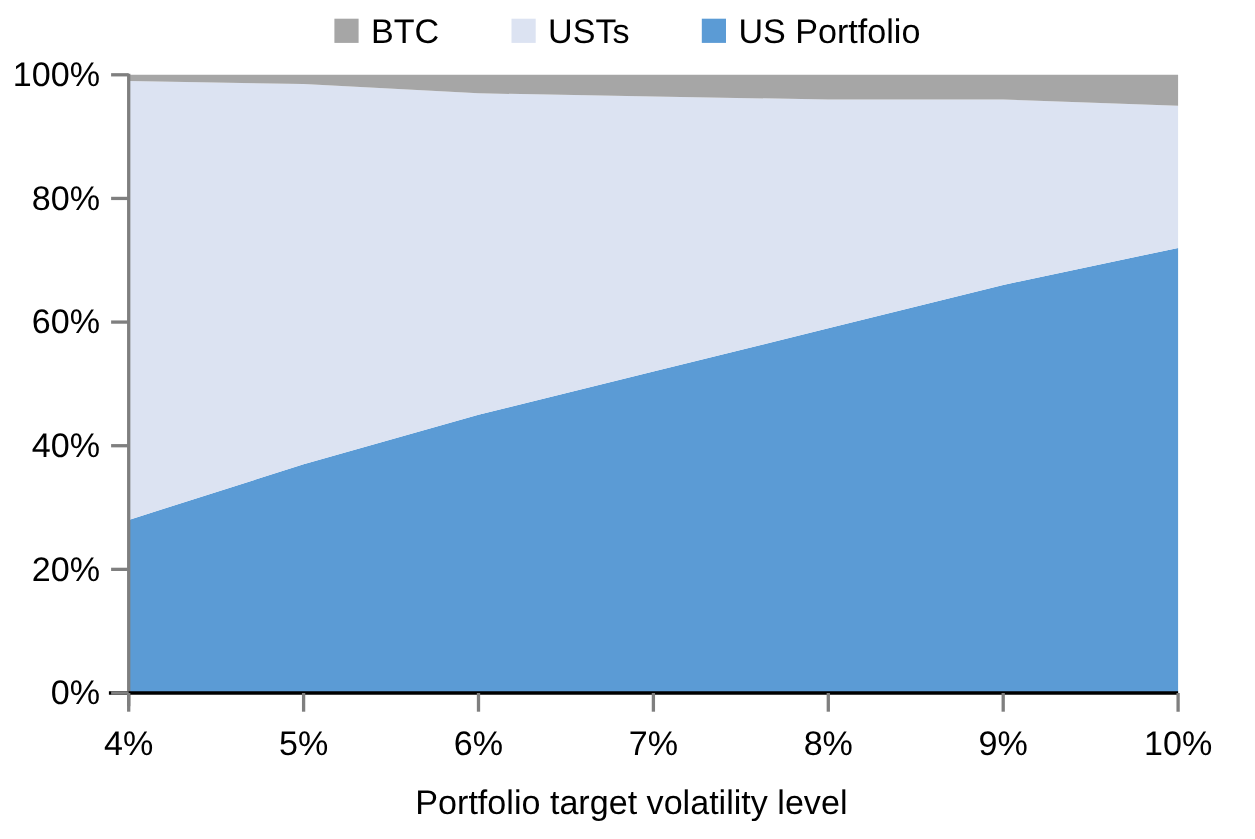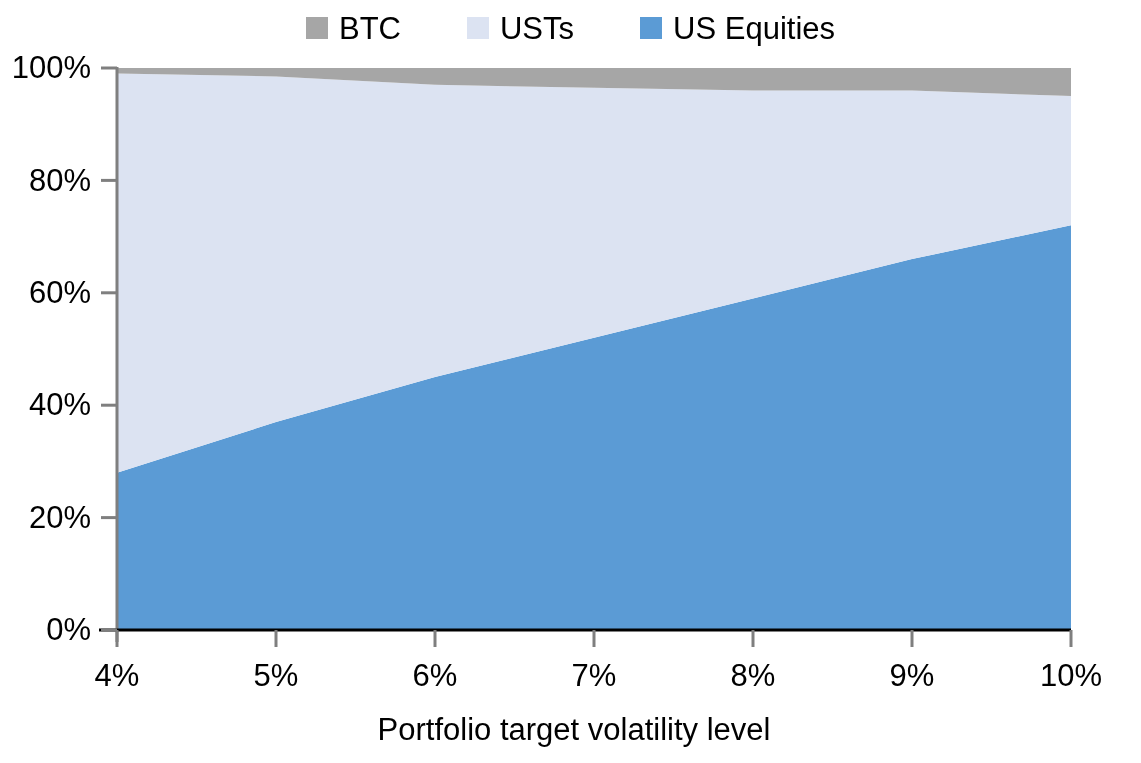--- a/index.html
+++ b/index.html
@@ -76,21 +76,21 @@
     <div class="legend-entry">
       <span class="legend-swatch" style="background:#A6A6A6"></span>
       <span class="legend-label">BTC</span>
     </div>
     <div class="legend-entry">
       <span class="legend-swatch" style="background:#DCE3F2"></span>
       <span class="legend-label">USTs</span>
     </div>
     <div class="legend-entry">
       <span class="legend-swatch" style="background:#5B9BD5"></span>
-      <span class="legend-label">US Equities</span>
+      <span class="legend-label">US Portfolio</span>
     </div>
   </div>
 
   <svg class="plot-svg" width="1141" height="763" viewBox="0 0 1141 763">
     <g id="areas">
         <path d="M 117 630 L 117 472.64 L 276 422.06 L 435 377.1 L 594 337.76 L 753 298.42 L 912 259.08 L 1071 225.36 L 1071 630 L 912 630 L 753 630 L 594 630 L 435 630 L 276 630 L 117 630 Z" fill="#5B9BD5"></path>
         <path d="M 117 472.64 L 117 73.62 L 276 76.43000000000006 L 435 84.86000000000001 L 594 87.67000000000007 L 753 90.48000000000002 L 912 90.48000000000002 L 1071 96.10000000000002 L 1071 225.36 L 912 259.08 L 753 298.42 L 594 337.76 L 435 377.1 L 276 422.06 L 117 472.64 Z" fill="#DCE3F2"></path>
         <path d="M 117 73.62 L 117 68 L 276 68 L 435 68 L 594 68 L 753 68 L 912 68 L 1071 68 L 1071 96.10000000000002 L 912 90.48000000000002 L 753 90.48000000000002 L 594 87.67000000000007 L 435 84.86000000000001 L 276 76.43000000000006 L 117 73.62 Z" fill="#A6A6A6"></path>
       </g>
     <g id="axis-lines">

